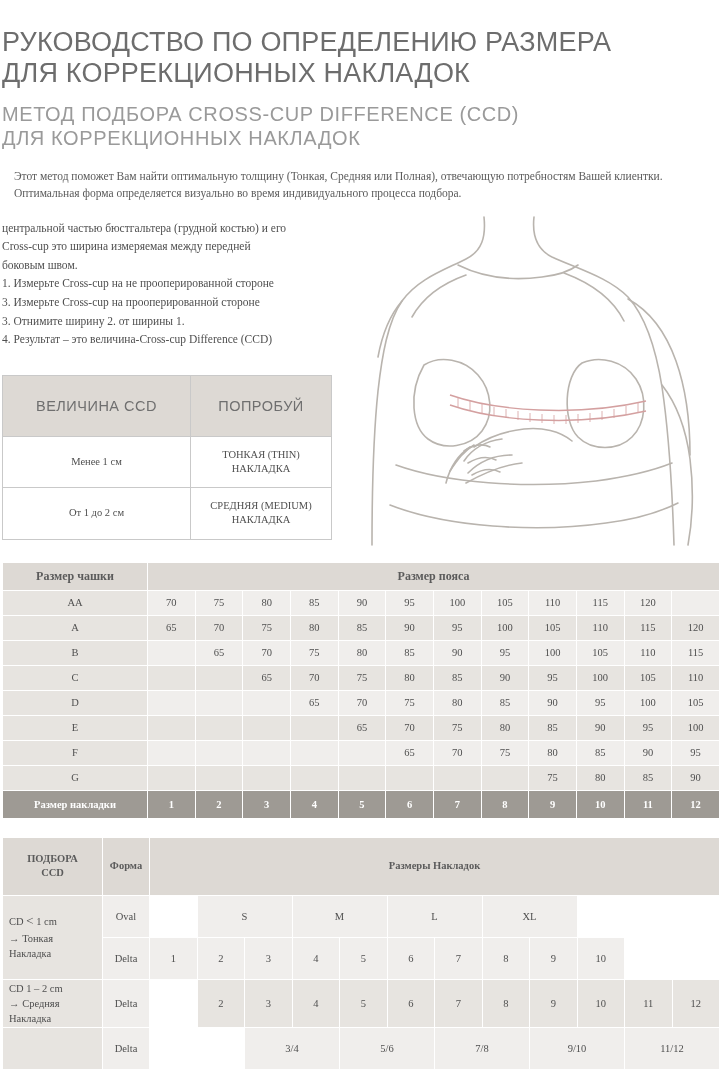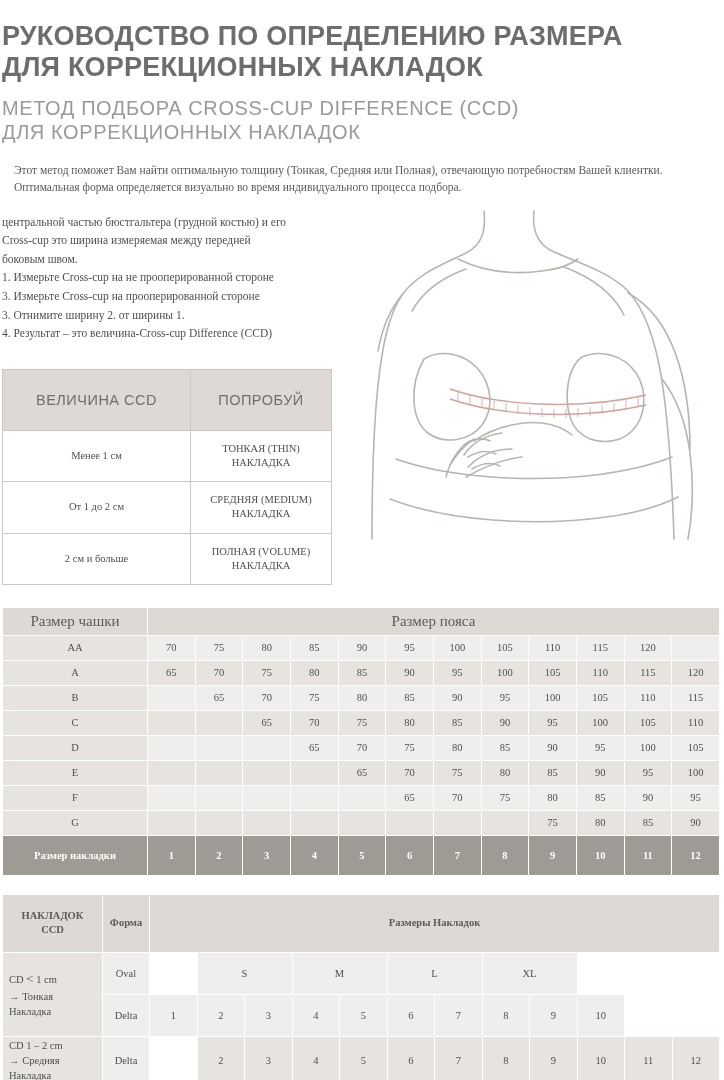--- a/index.html
+++ b/index.html
@@ -8,23 +8,23 @@
     width: 724px;
     background: #ffffff;
     font-family: "Liberation Sans", sans-serif;
     color: #5b5b5b;
   }
   .page { width: 724px; padding: 0 4px 0 2px; position: relative; }
 
   h1.title {
     font-size: 27px;
     line-height: 1.13;
-    font-weight: bold;
+    font-weight: normal;
     color: #6d6d6d;
-    margin: 21px 0 0 0;
+    margin: 27px 0 0 0;
     letter-spacing: 0.2px;
     white-space: nowrap;
   }
   h2.subtitle {
     font-size: 20px;
     line-height: 1.2;
     font-weight: normal;
     color: #9a9a9a;
     margin: 14px 0 0 0;
     letter-spacing: 0.6px;
@@ -91,37 +91,37 @@
     border: 1px solid #ffffff;
     text-align: center;
     font-size: 10.5px;
     font-family: "Liberation Serif", serif;
     color: #4f4f4f;
     height: 25px;
     padding: 0;
   }
   .size-grid th.hdr {
     background: #ddd9d4;
-    font-weight: normal;
-    font-size: 15px;
+    font-weight: bold;
+    font-size: 12px;
     color: #5b5b5b;
     height: 28px;
     font-family: "Liberation Serif", serif;
   }
   .size-grid td.lbl {
     background: #e7e4e0;
     font-size: 10.5px;
   }
   .size-grid td.cell-a { background: #f0eeec; }
   .size-grid td.cell-b { background: #e7e4e0; }
   .size-grid tr.footer td {
     background: #9e9a94;
     color: #ffffff;
     font-weight: bold;
-    height: 40px;
+    height: 28px;
   }
   .size-grid tr.footer td.lbl {
     background: #9e9a94;
     text-align: center;
   }
 
   
   .bottom {
     width: 718px;
     margin-top: 18px;
@@ -197,27 +197,20 @@
             <td class="col1">Менее 1 см</td>
             <td>
               <span>ТОНКАЯ (THIN)</span><br>
               <span>НАКЛАДКА</span>
             </td>
           </tr>
           <tr>
             <td class="col1">От 1 до 2 см</td>
             <td>
               <span>СРЕДНЯЯ (MEDIUM)</span><br>
-              <span>НАКЛАДКА</span>
-            </td>
-          </tr>
-          <tr>
-            <td class="col1">2 см и больше</td>
-            <td>
-              <span>ПОЛНАЯ (VOLUME)</span><br>
               <span>НАКЛАДКА</span>
             </td>
           </tr>
         </tbody>
       </table>
     </div>
 
     <div class="right-col">
       <div class="illus">
         <svg width="380" height="340" viewBox="0 0 380 340" xmlns="http://www.w3.org/2000/svg">
@@ -426,21 +419,21 @@
         <td>11</td>
         <td>12</td>
       </tr>
     </tfoot>
   </table>
 
   <table class="bottom">
     <thead>
       <tr>
         <th class="hdr" style="width:100px">
-          <span>НАКЛАДОК</span><br>
+          <span>ПОДБОРА</span><br>
           <span>CCD</span>
         </th>
         <th class="hdr" style="width:47px">Форма</th>
         <th class="hdr" colspan="12">Размеры Накладок</th>
       </tr>
     </thead>
     <tbody>
         <tr>
           <td class="ccdlabel" rowspan="2"><span>CD <span class="gt">&lt;</span> 1 cm</span><br><span>→ Тонкая</span><br><span>Накладка</span></td>
           <td class="form">Oval</td>

